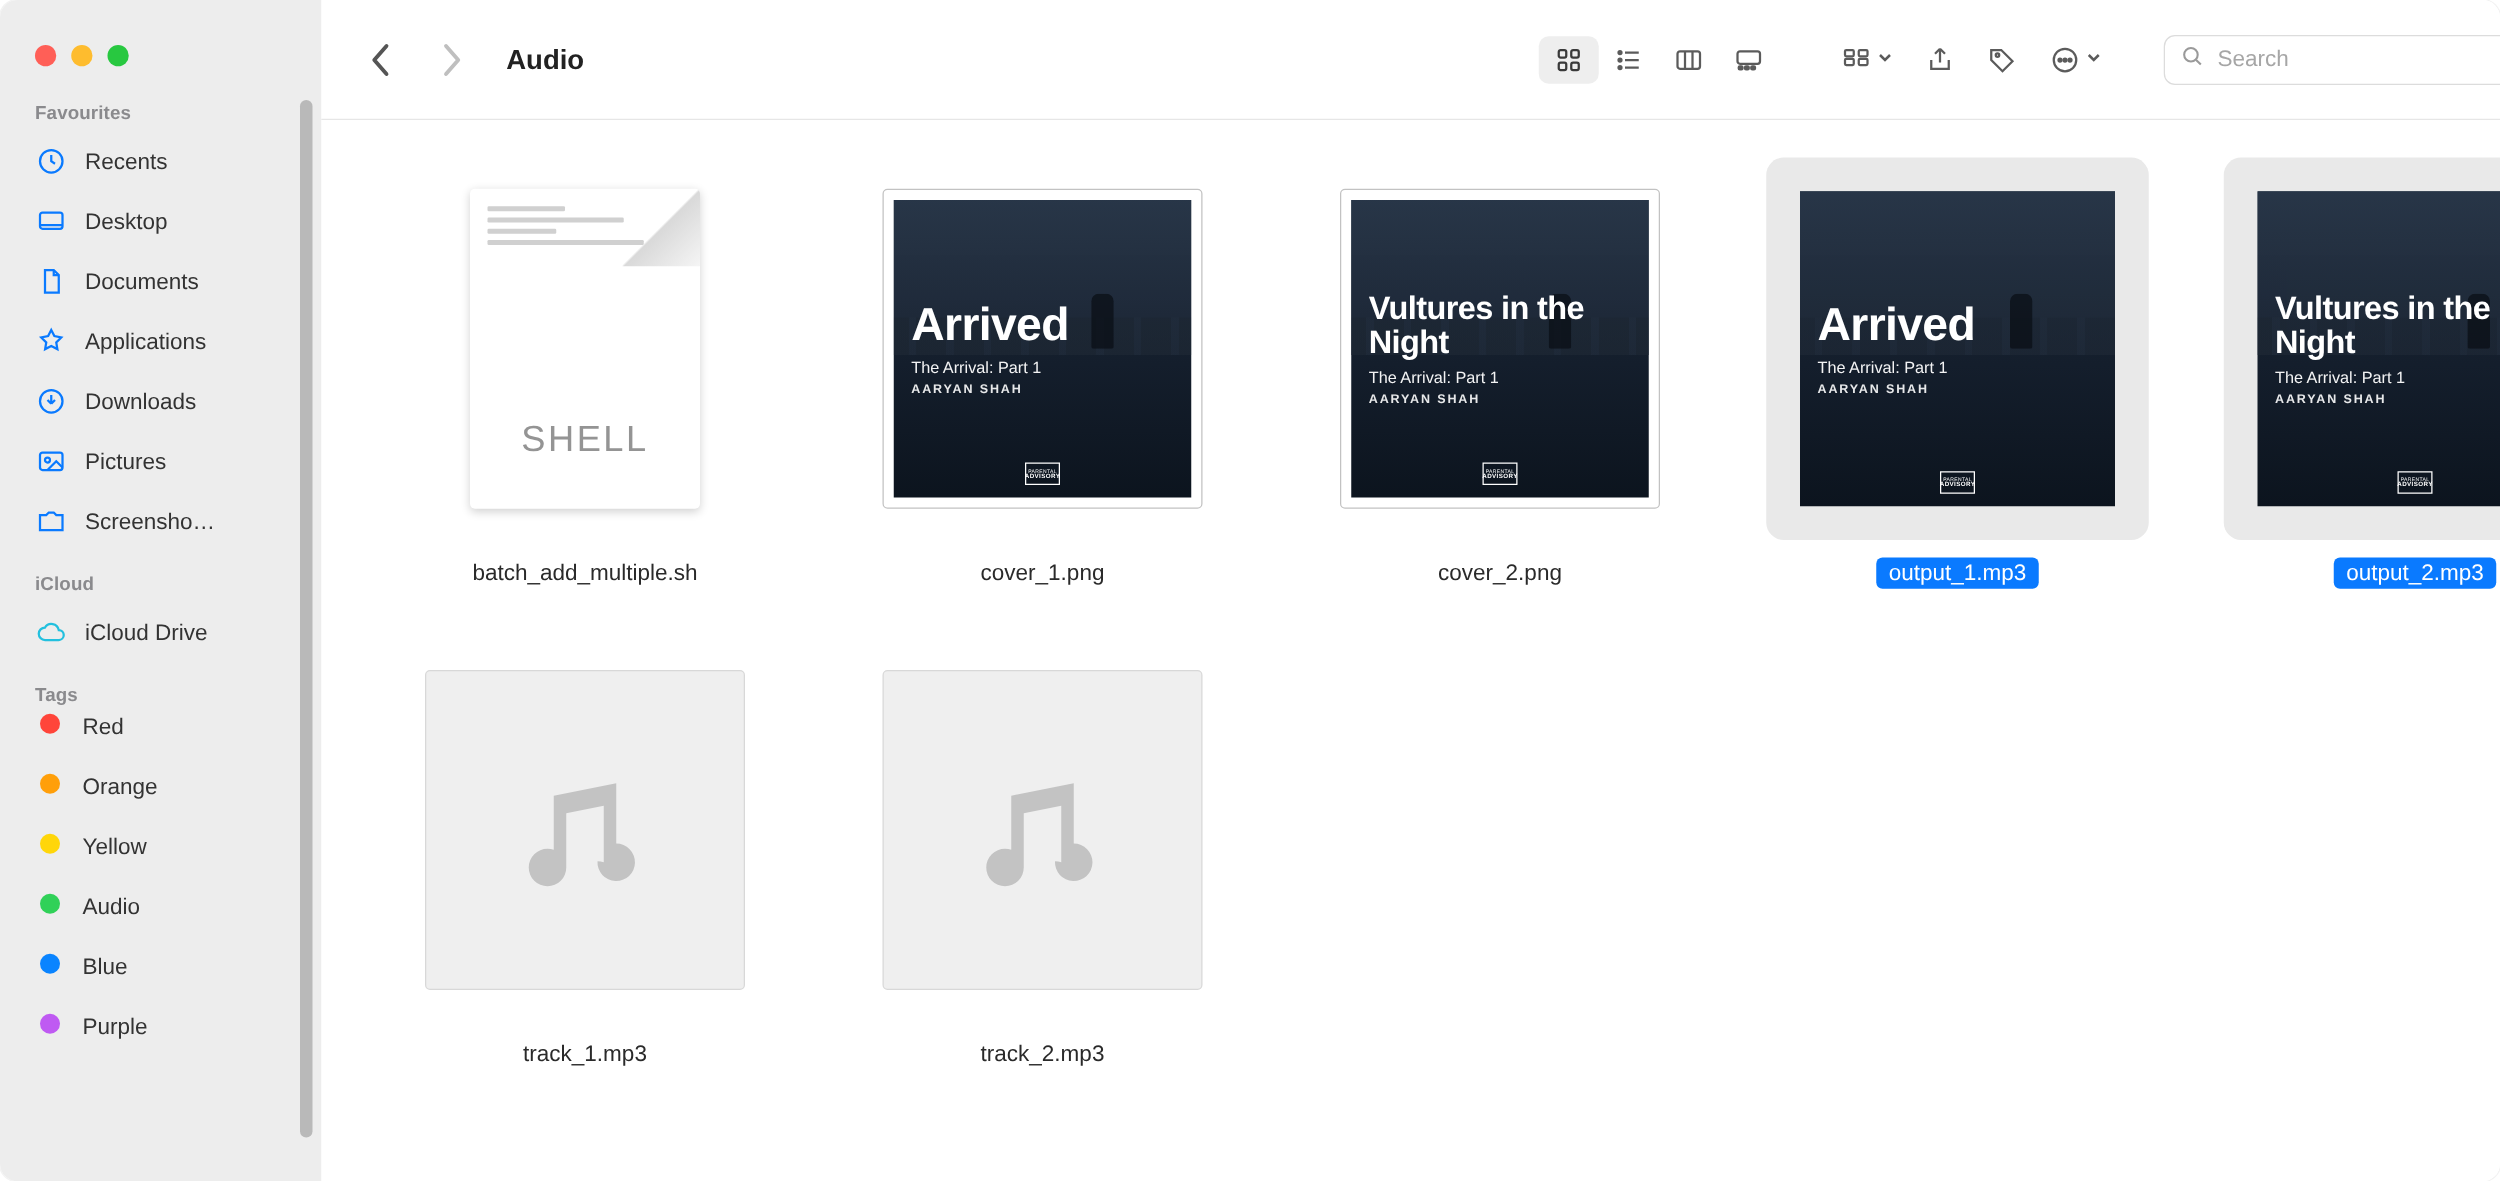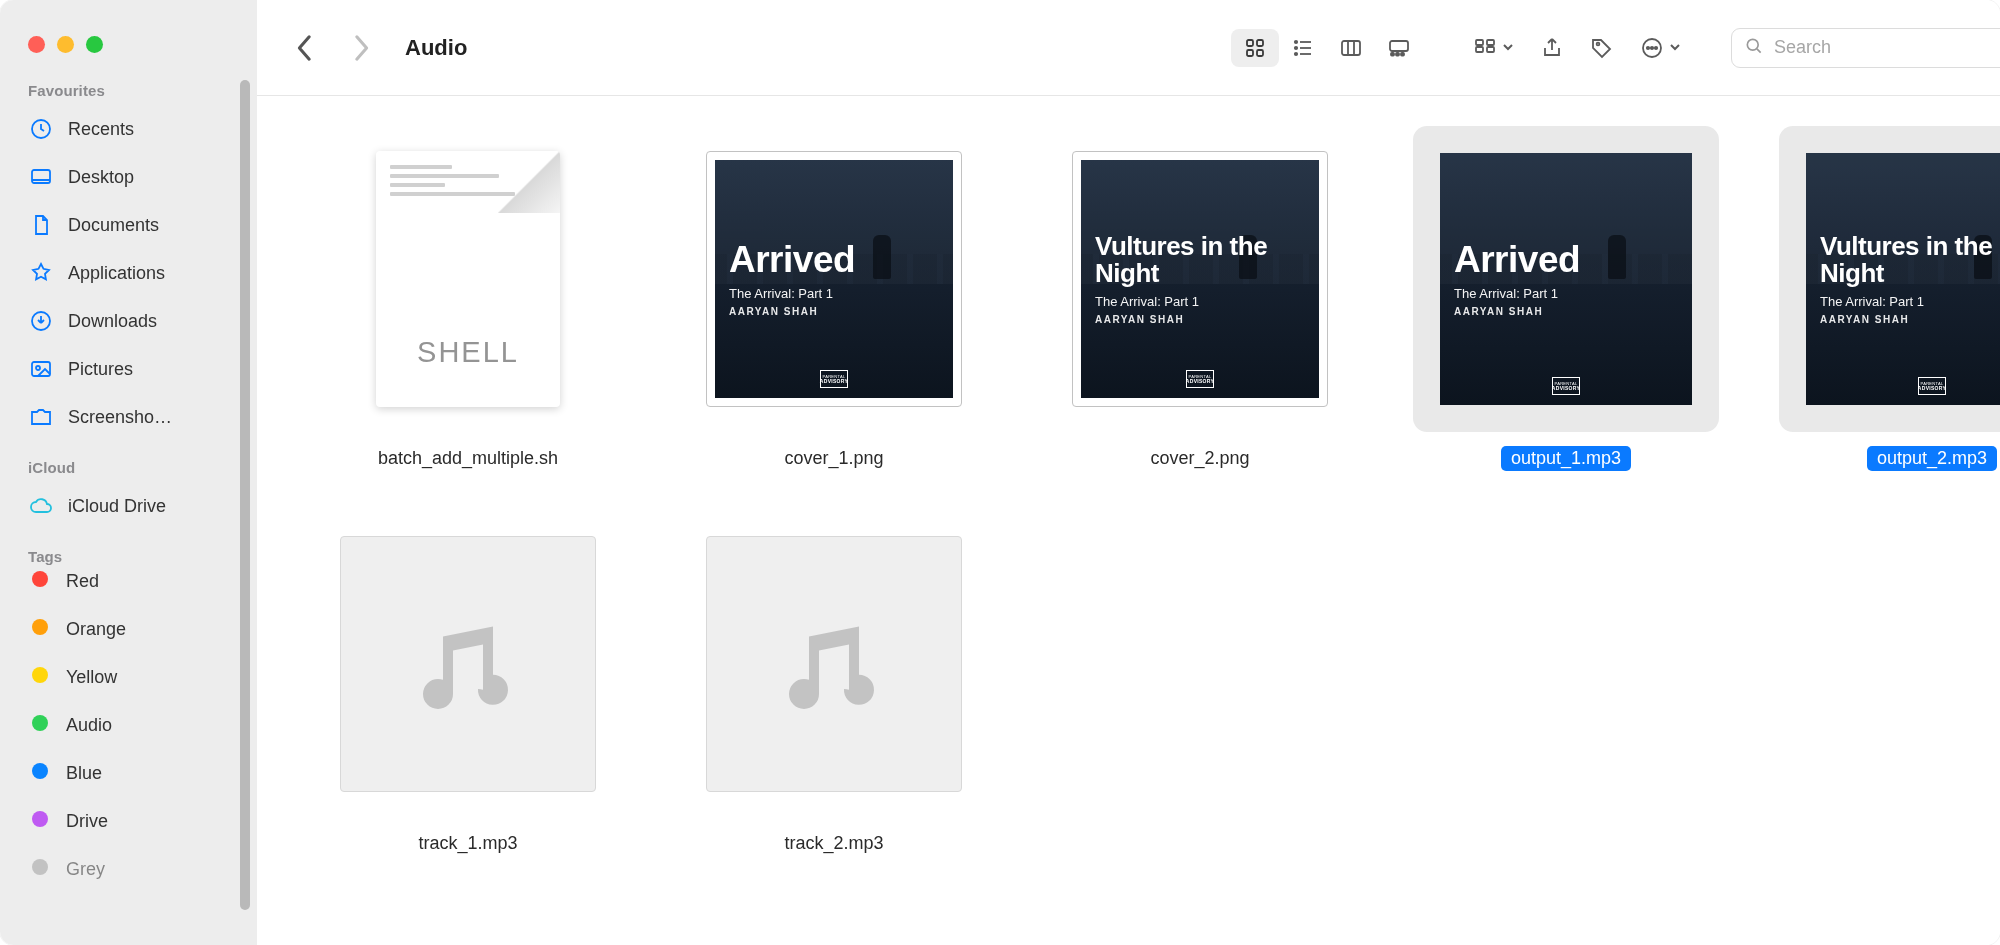--- a/index.html
+++ b/index.html
@@ -458,25 +458,21 @@
       <div class="tag-item">
           <span class="tag-dot" style="background:#30d158"></span>
           <span>Audio</span>
         </div>
       <div class="tag-item">
           <span class="tag-dot" style="background:#0a84ff"></span>
           <span>Blue</span>
         </div>
       <div class="tag-item">
           <span class="tag-dot" style="background:#bf5af2"></span>
-          <span>Drive</span>
-        </div>
-      <div class="tag-item" style="opacity:.55;">
-          <span class="tag-dot" style="background:#a0a0a0"></span>
-          <span>Grey</span>
+          <span>Purple</span>
         </div>
     </div>
 
     <div class="scrollbar-fake"></div>
   </aside>
 
   <main class="main">
     <div class="toolbar">
       <div class="nav-btn">
         <svg viewBox="0 0 12 20" fill="none" stroke="currentColor" stroke-width="2.2" stroke-linecap="round" stroke-linejoin="round">

